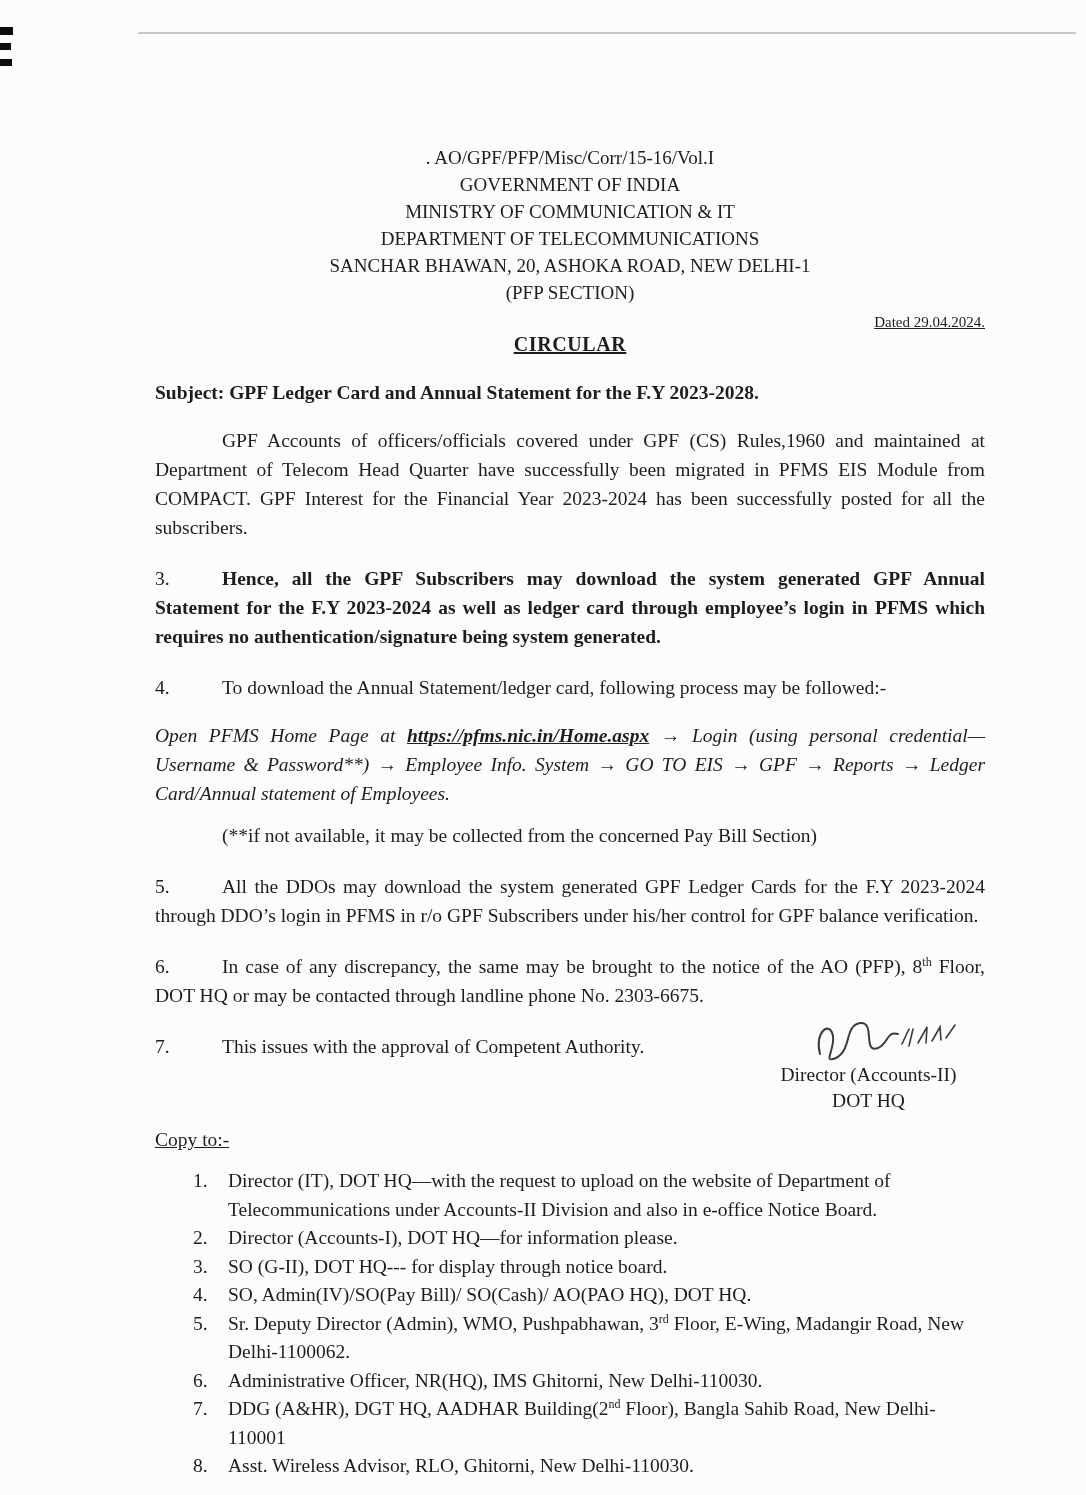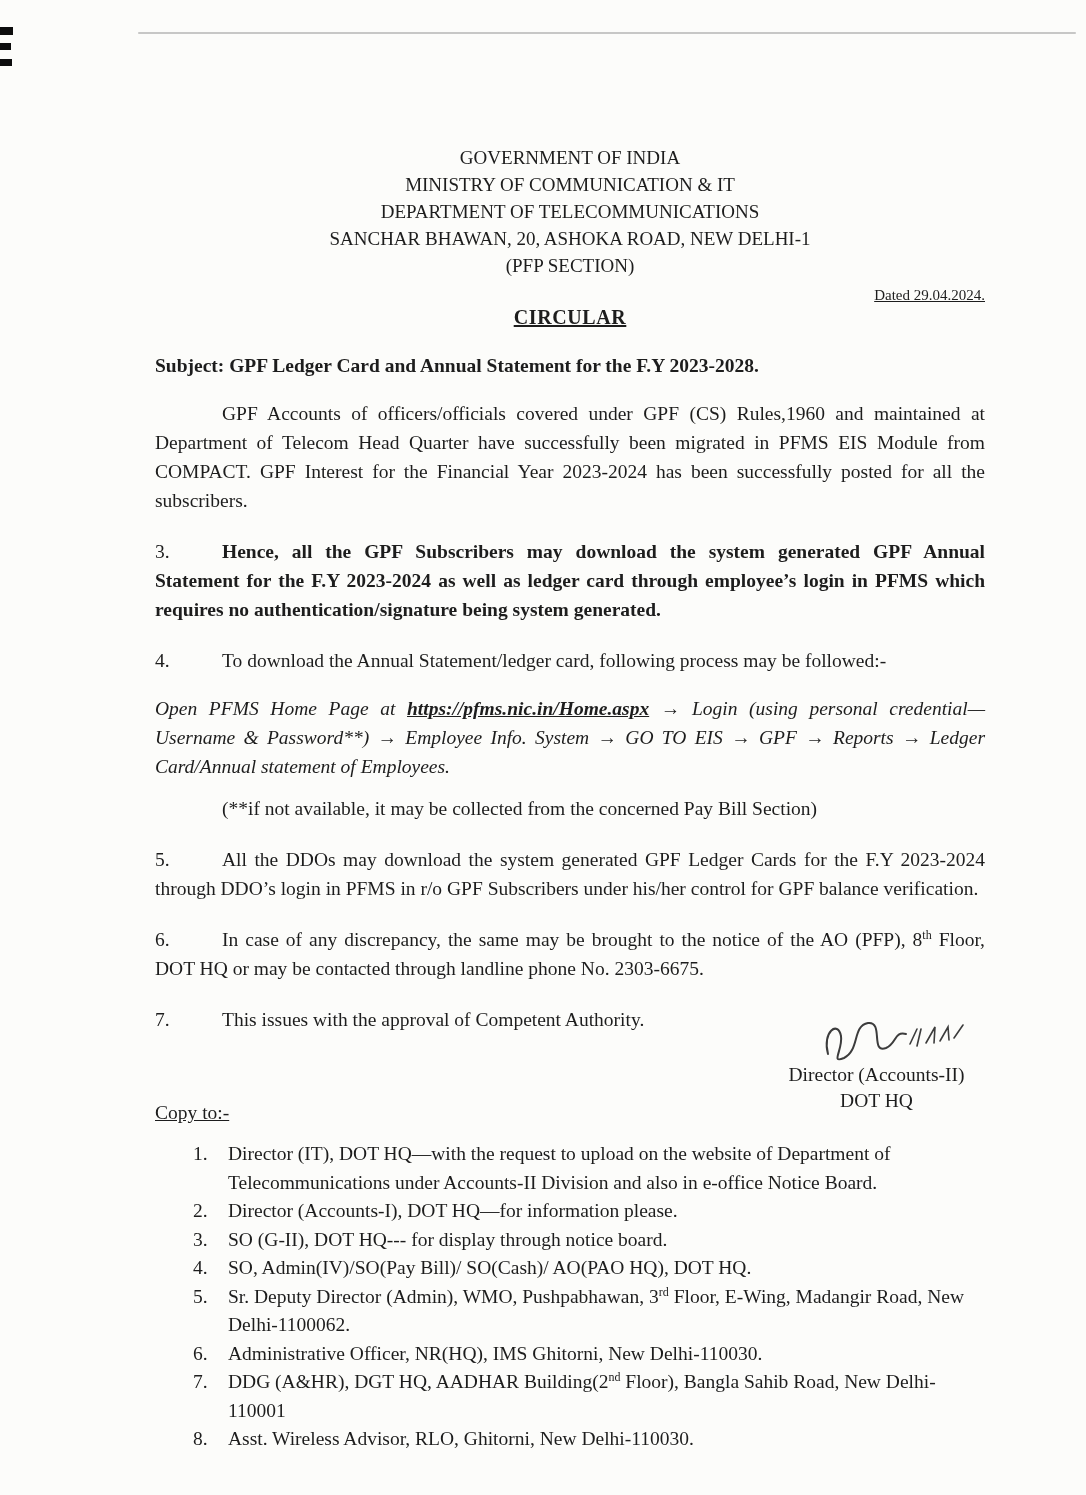--- a/index.html
+++ b/index.html
@@ -26,21 +26,21 @@
   .subject { font-weight:bold; font-size:19.5px; margin-top:26px; }
 
   .para { font-size:19.5px; line-height:29px; text-align:justify; margin-top:22px; }
   .indent { text-indent:67px; }
   .pnum { display:inline-block; width:67px; }
   .bold-text { font-weight:bold; }
   .link { font-weight:bold; text-decoration:underline; }
   .note { margin-top:13px; text-align:left; text-indent:67px; }
   sup { font-size:12px; line-height:0; }
 
-  .sig-block { position:absolute; top:1062px; right:92px; width:235px;
+  .sig-block { position:absolute; top:1062px; right:100px; width:235px;
                text-align:center; font-size:19.5px; line-height:26px; }
   .sig-script { position:absolute; top:-50px; left:55px; }
 
   .copy-label { margin-top:68px; font-size:19.5px; text-decoration:underline; }
   .copy-list { margin-top:16px; padding-left:38px; list-style:none; }
   .copy-list li { display:flex; font-size:19.5px; line-height:28.5px; }
   .copy-list .lnum { width:35px; flex:0 0 35px; }
   .copy-list .ltext { flex:1; }
 </style>
 </head>
@@ -48,20 +48,21 @@
 
 <div class="page">
 
   <div class="bind-mark bm1"></div>
   <div class="bind-mark bm2"></div>
   <div class="bind-mark bm3"></div>
   <div class="top-line"></div>
 
   <div class="content">
 
+    <div class="header-line">. AO/GPF/PFP/Misc/Corr/15-16/Vol.I</div>
     <div class="header-line">GOVERNMENT OF INDIA</div>
     <div class="header-line">MINISTRY OF COMMUNICATION &amp; IT</div>
     <div class="header-line">DEPARTMENT OF TELECOMMUNICATIONS</div>
     <div class="header-line">SANCHAR BHAWAN, 20, ASHOKA ROAD, NEW DELHI-1</div>
     <div class="header-line">(PFP SECTION)</div>
 
     <div class="dated">Dated 29.04.2024.</div>
 
     <div class="doc-title">CIRCULAR</div>
 

